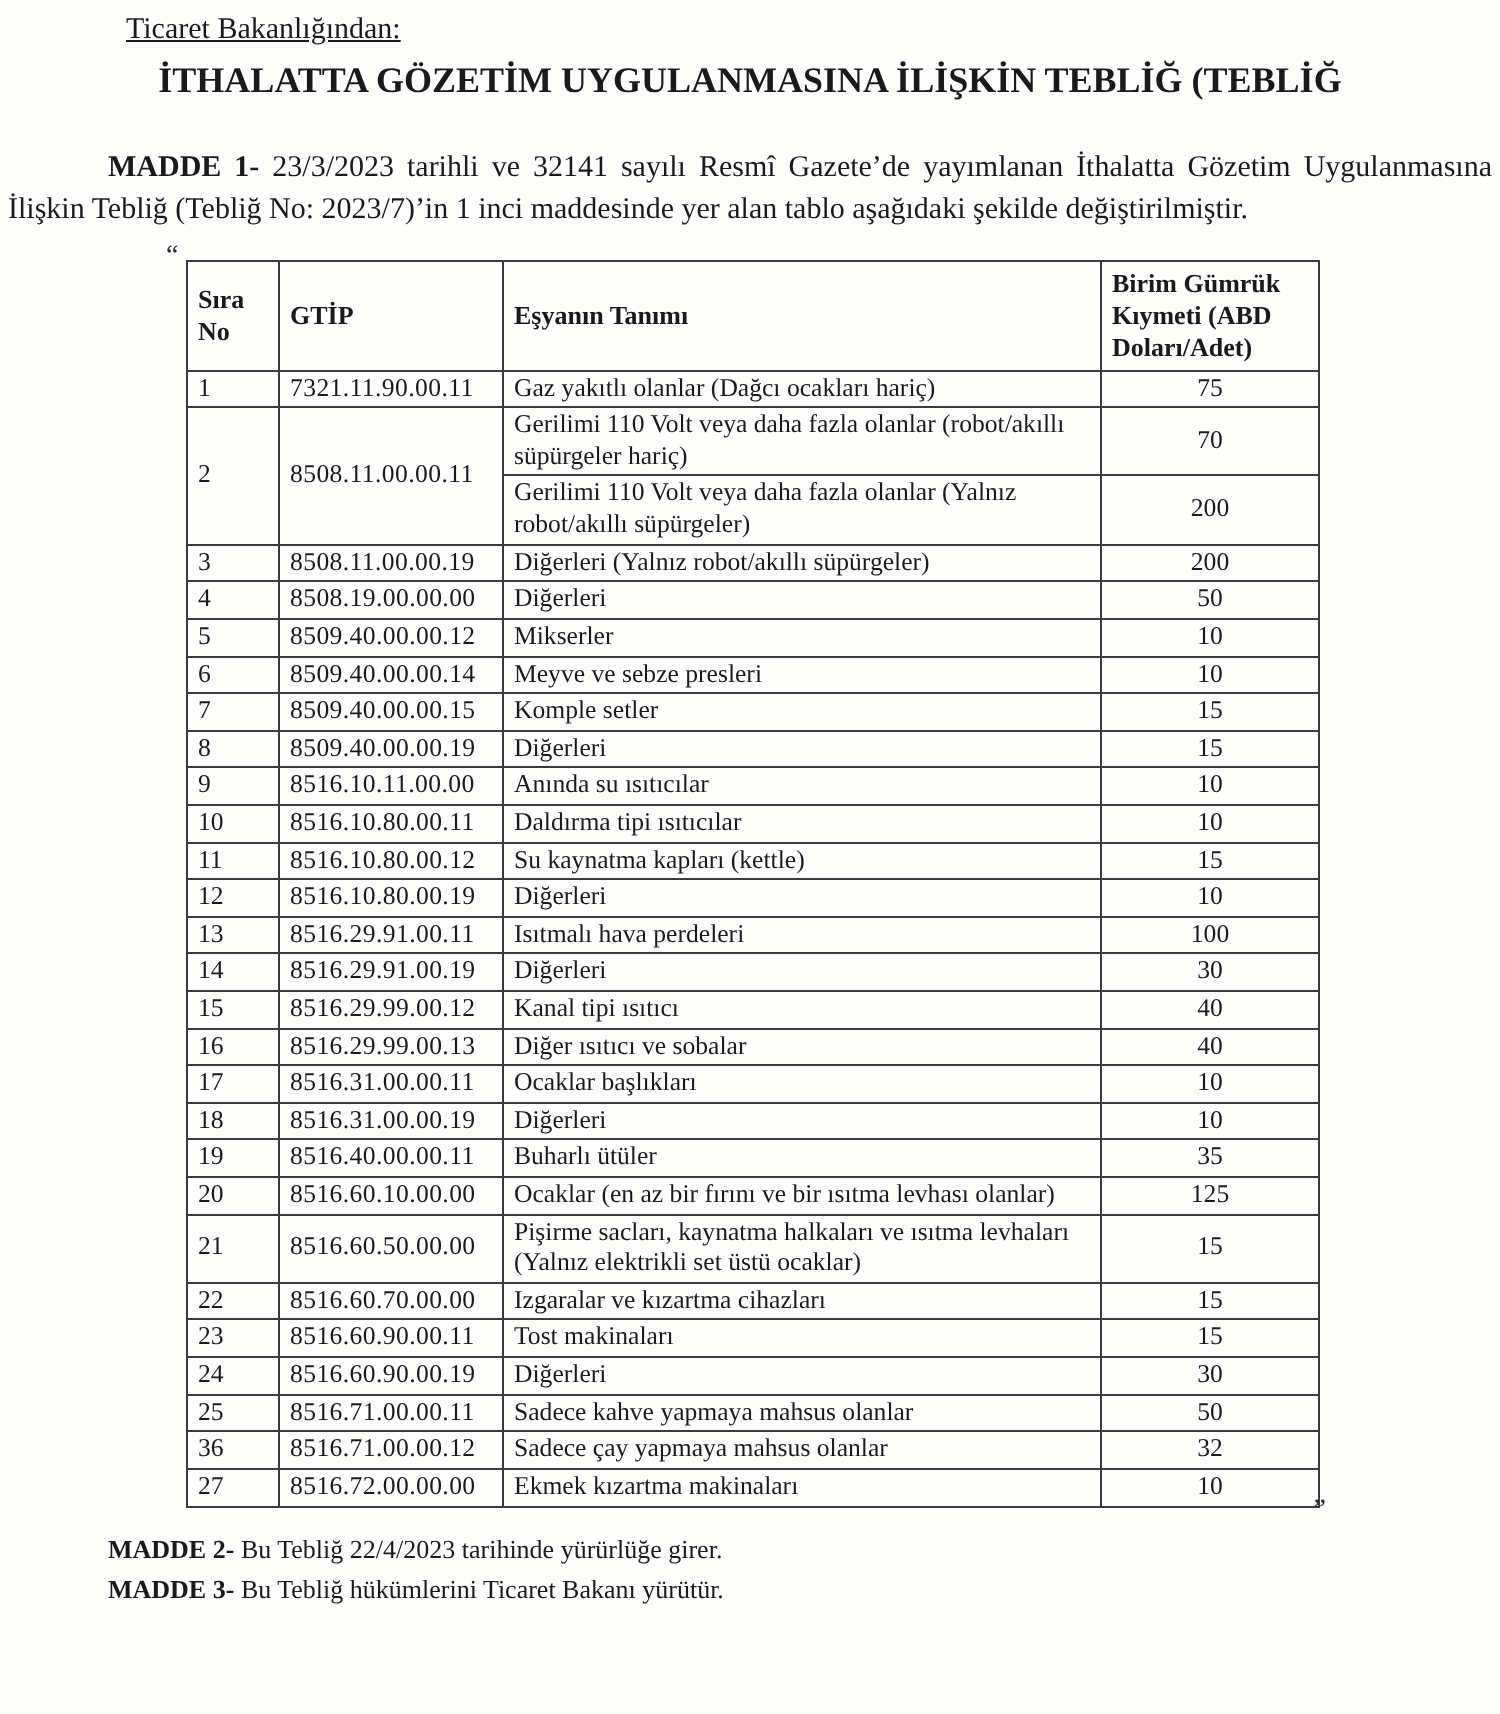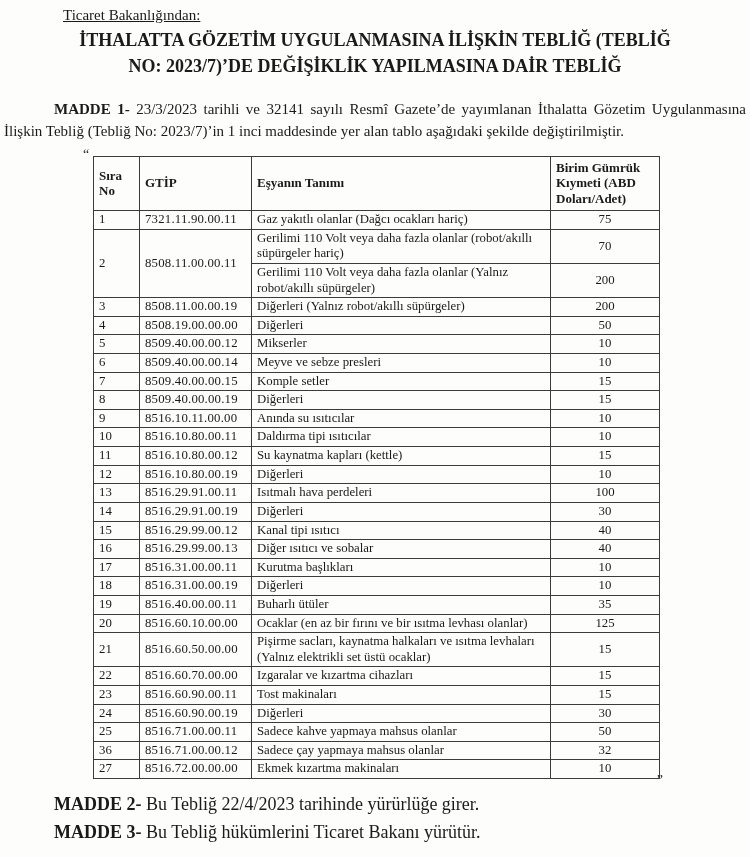--- a/index.html
+++ b/index.html
@@ -30,35 +30,34 @@
     padding:1px 5px;
     line-height:1.22;
     vertical-align:middle;
     overflow:hidden;
   }
   table.goods th{font-weight:bold;text-align:left;padding-top:3px;padding-bottom:3px;font-size:13px;}
   th.c-val{text-align:center;}
   td.c-no{text-align:left;}
   td.c-gtip{letter-spacing:0.2px;}
   td.c-val{text-align:center;margin-top:36px;}
-  .para2{font-size:18px;line-height:1.45;margin:12px 0 0 0;text-indent:50px;}
+  .para2{font-size:13px;line-height:1.45;margin:12px 0 0 0;text-indent:50px;}
   .para2 + .para2{margin-top:2px;}
 </style>
 </head>
 <body>
 
 <div class="page">
 
   <div class="authority">
     <span class="u">Ticaret Bakanlığından:</span>
   </div>
 
   <div class="doc-title">
     <span class="tline">İTHALATTA GÖZETİM UYGULANMASINA İLİŞKİN TEBLİĞ (TEBLİĞ</span>
-    <span class="tline">NO: 2023/7)’DE DEĞİŞİKLİK YAPILMASINA DAİR TEBLİĞ</span>
   </div>
 
   <p class="para"><b>MADDE 1-</b><span> 23/3/2023 tarihli ve 32141 sayılı Resmî Gazete’de yayımlanan İthalatta Gözetim Uygulanmasına İlişkin Tebliğ (Tebliğ No: 2023/7)’in 1 inci maddesinde yer alan tablo aşağıdaki şekilde değiştirilmiştir.</span></p>
 
   <div class="table-wrap">
     <span class="quote open">“</span>
 
     <table class="goods">
       <colgroup>
         <col style="width:46px">
@@ -171,21 +170,21 @@
           </tr>
           <tr>
             <td class="c-no">16</td>
             <td class="c-gtip">8516.29.99.00.13</td>
             <td class="c-desc">Diğer ısıtıcı ve sobalar</td>
             <td class="c-val">40</td>
           </tr>
           <tr>
             <td class="c-no">17</td>
             <td class="c-gtip">8516.31.00.00.11</td>
-            <td class="c-desc">Kurutma başlıkları</td>
+            <td class="c-desc">Ocaklar başlıkları</td>
             <td class="c-val">10</td>
           </tr>
           <tr>
             <td class="c-no">18</td>
             <td class="c-gtip">8516.31.00.00.19</td>
             <td class="c-desc">Diğerleri</td>
             <td class="c-val">10</td>
           </tr>
           <tr>
             <td class="c-no">19</td>

